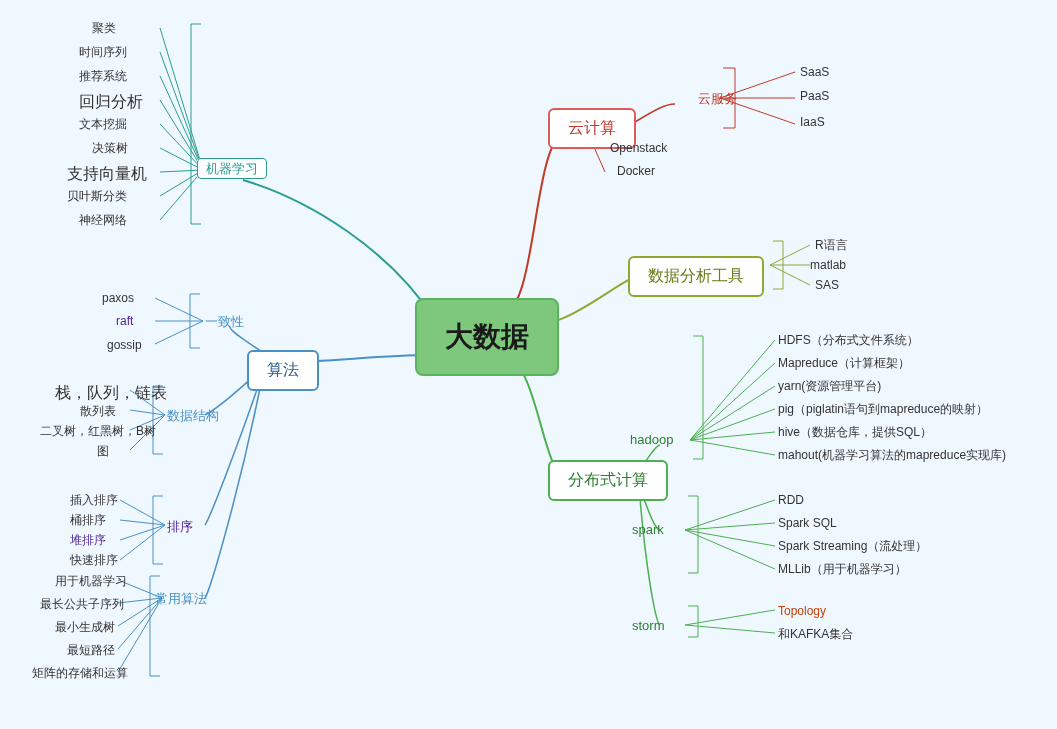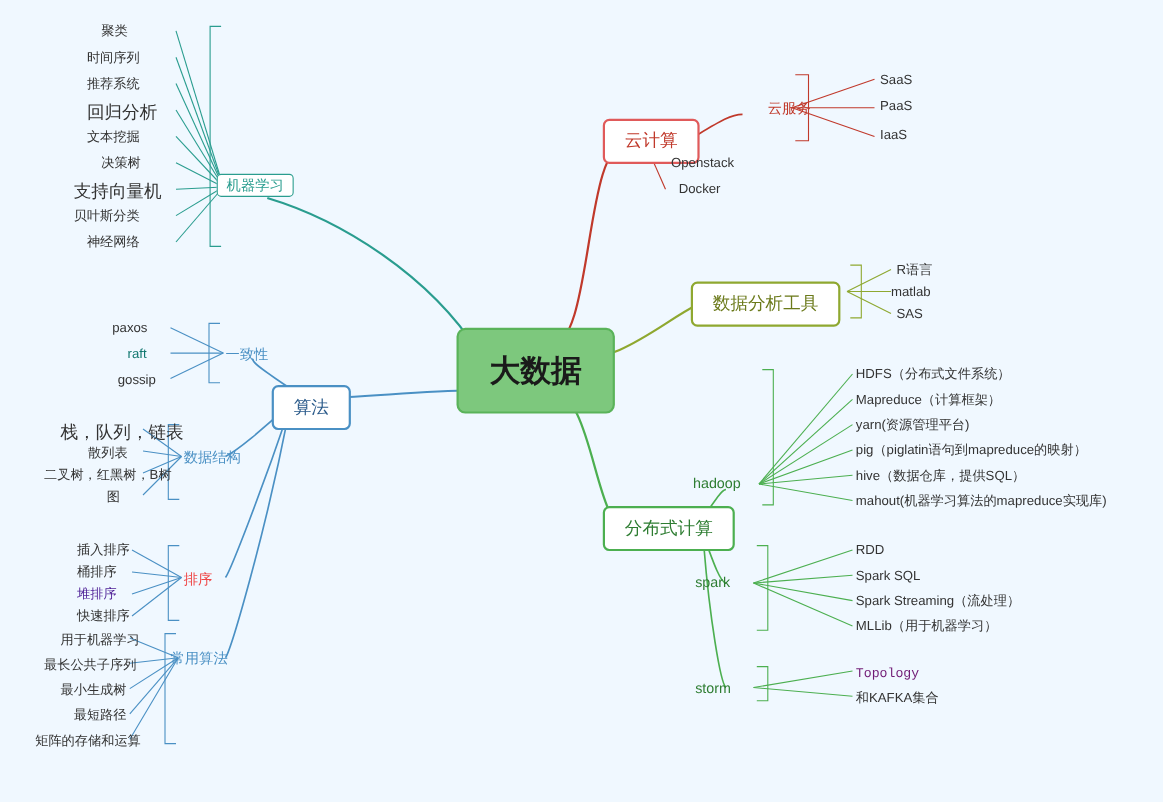--- a/index.html
+++ b/index.html
@@ -199,39 +199,39 @@
 <div class="node" style="left:778px; top:424px;"><span style="font-size:12px; color:#333;">hive（数据仓库，提供SQL）</span></div>
 <div class="node" style="left:778px; top:447px;"><span style="font-size:12px; color:#333;">mahout(机器学习算法的mapreduce实现库)</span></div>
 
 <div class="node" style="left:632px; top:522px;"><span style="font-size:13px; color:#2e7d32;">spark</span></div>
 <div class="node" style="left:778px; top:492px;"><span style="font-size:12px; color:#333;">RDD</span></div>
 <div class="node" style="left:778px; top:515px;"><span style="font-size:12px; color:#333;">Spark SQL</span></div>
 <div class="node" style="left:778px; top:538px;"><span style="font-size:12px; color:#333;">Spark Streaming（流处理）</span></div>
 <div class="node" style="left:778px; top:561px;"><span style="font-size:12px; color:#333;">MLLib（用于机器学习）</span></div>
 
 <div class="node" style="left:632px; top:618px;"><span style="font-size:13px; color:#2e7d32;">storm</span></div>
-<div class="node" style="left:778px; top:603px;"><span style="font-size:12px; color:#701a75;font-family:Liberation Mono, monospace;">Topology</span></div>
+<div class="node" style="left:778px; top:603px;"><span style="font-size:12px; color:#c2410c;">Topology</span></div>
 <div class="node" style="left:778px; top:626px;"><span style="font-size:12px; color:#333;">和KAFKA集合</span></div>
 
 <div class="node node-l1-blue" style="left:247px; top:350px;">
   <span>算法</span>
 </div>
 
 <div class="node" style="left:205px; top:313px;"><span style="font-size:13px; color:#4a90c4;">一致性</span></div>
 <div class="node" style="left:102px; top:290px;"><span style="font-size:12px; color:#333;">paxos</span></div>
-<div class="node" style="left:116px; top:313px;"><span style="font-size:12px; color:#0f766e;">raft</span></div>
+<div class="node" style="left:116px; top:313px;"><span style="font-size:12px; color:#4c1d95;">raft</span></div>
 <div class="node" style="left:107px; top:337px;"><span style="font-size:12px; color:#333;">gossip</span></div>
 
 <div class="node" style="left:167px; top:407px;"><span style="font-size:13px; color:#4a90c4;">数据结构</span></div>
 <div class="node" style="left:55px; top:383px;"><span style="font-size:16px; color:#333;">栈，队列，链表</span></div>
 <div class="node" style="left:80px; top:403px;"><span style="font-size:12px; color:#333;">散列表</span></div>
 <div class="node" style="left:40px; top:423px;"><span style="font-size:12px; color:#333;">二叉树，红黑树，B树</span></div>
 <div class="node" style="left:97px; top:443px;"><span style="font-size:12px; color:#333;">图</span></div>
 
-<div class="node" style="left:167px; top:518px;"><span style="font-size:13px; color:#ef4444;">排序</span></div>
+<div class="node" style="left:167px; top:518px;"><span style="font-size:13px; color:#4c1d95;">排序</span></div>
 <div class="node" style="left:70px; top:492px;"><span style="font-size:12px; color:#333;">插入排序</span></div>
 <div class="node" style="left:70px; top:512px;"><span style="font-size:12px; color:#333;">桶排序</span></div>
 <div class="node" style="left:70px; top:532px;"><span style="font-size:12px; color:#4c1d95;">堆排序</span></div>
 <div class="node" style="left:70px; top:552px;"><span style="font-size:12px; color:#333;">快速排序</span></div>
 
 <div class="node" style="left:155px; top:590px;"><span style="font-size:13px; color:#4a90c4;">常用算法</span></div>
 <div class="node" style="left:55px; top:573px;"><span style="font-size:12px; color:#333;">用于机器学习</span></div>
 <div class="node" style="left:40px; top:596px;"><span style="font-size:12px; color:#333;">最长公共子序列</span></div>
 <div class="node" style="left:55px; top:619px;"><span style="font-size:12px; color:#333;">最小生成树</span></div>
 <div class="node" style="left:67px; top:642px;"><span style="font-size:12px; color:#333;">最短路径</span></div>

